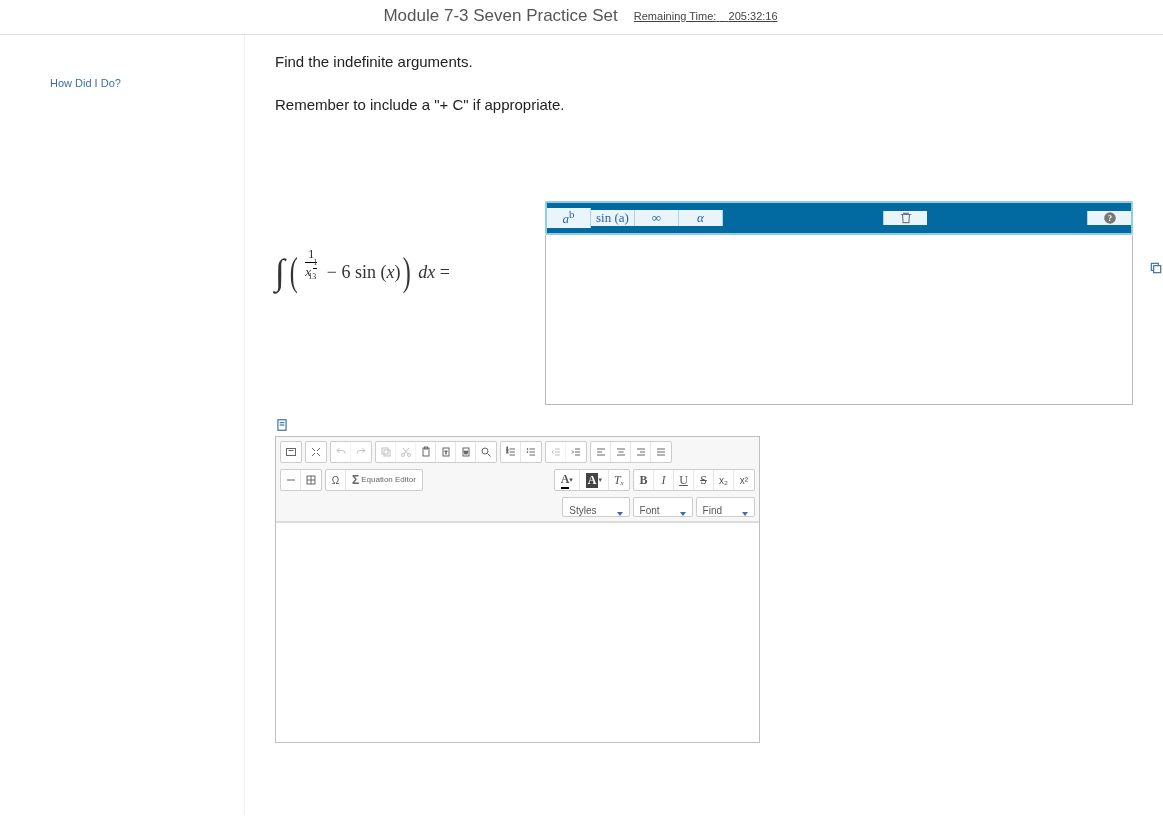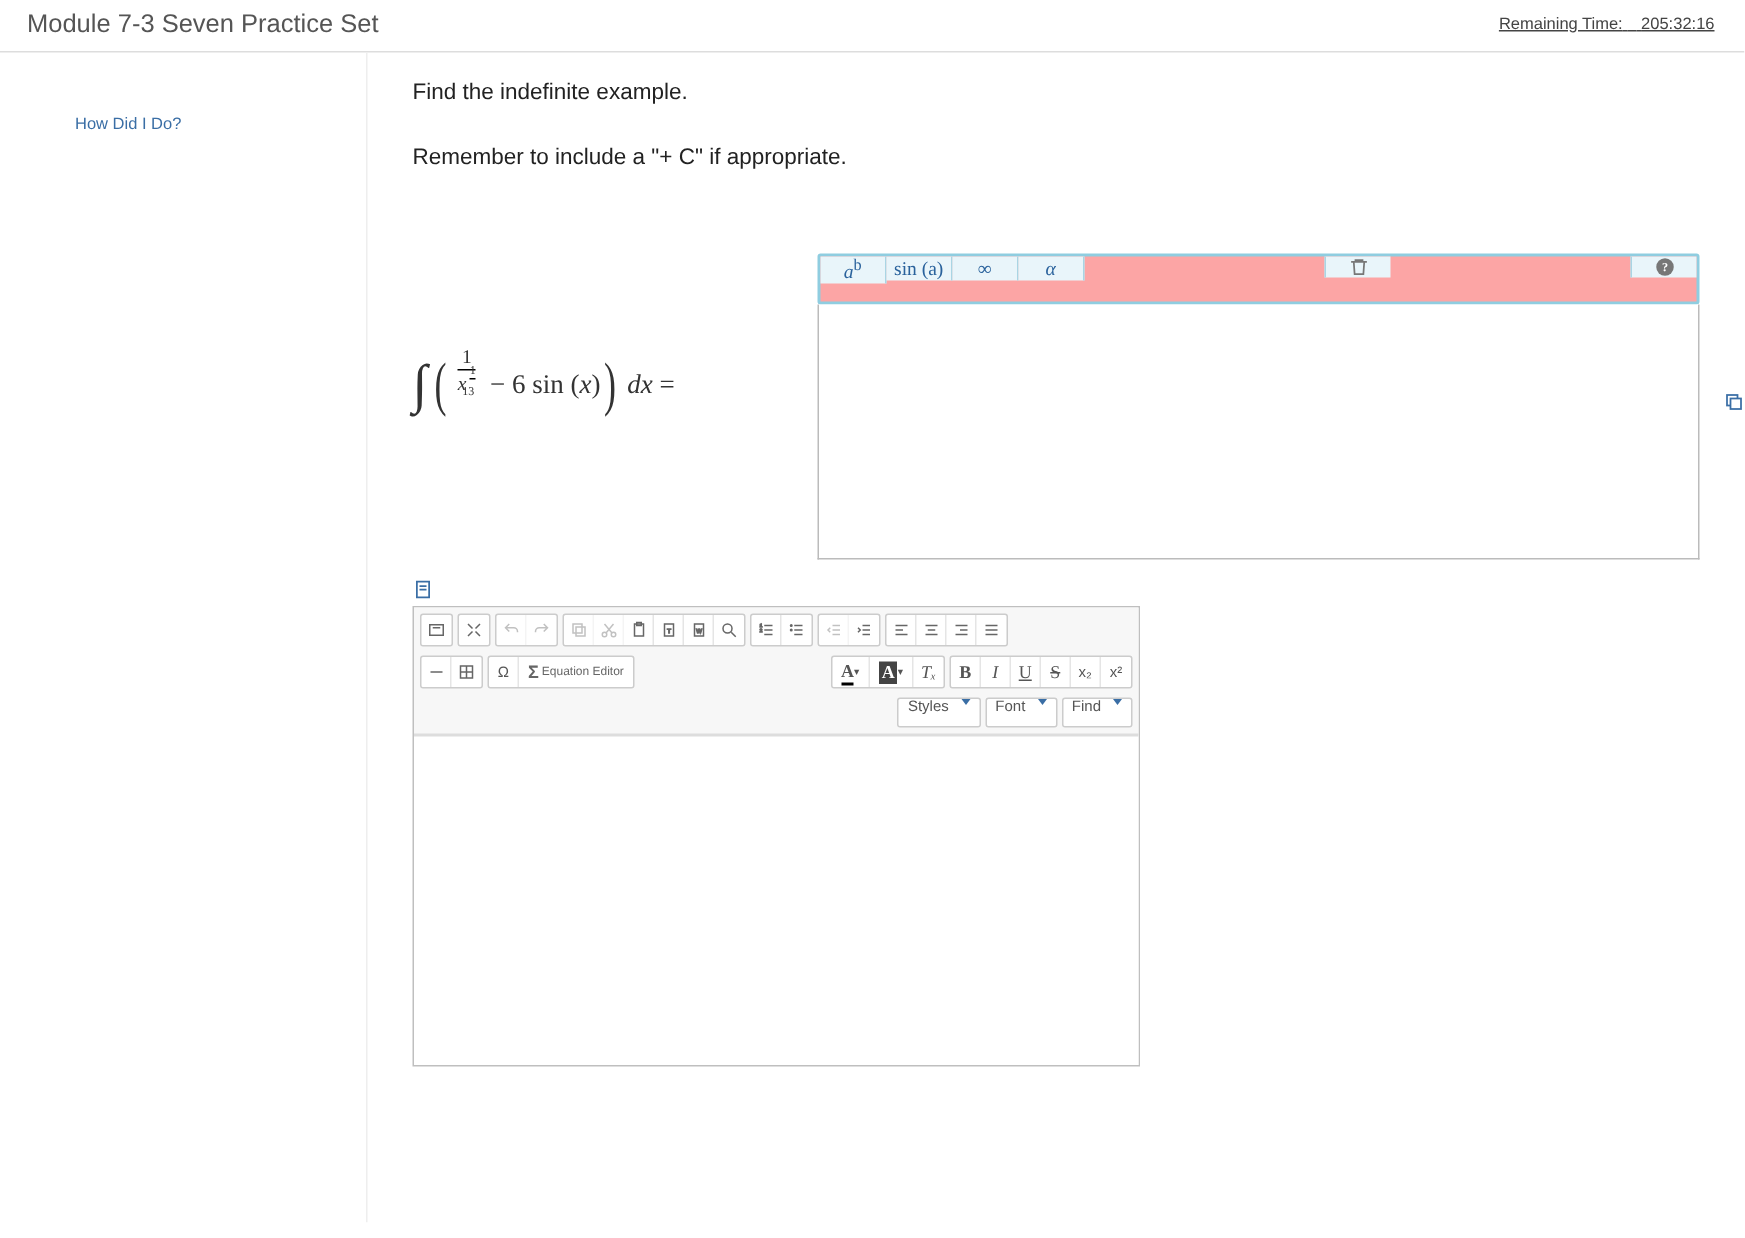--- a/index.html
+++ b/index.html
@@ -5,21 +5,21 @@
   * { box-sizing: border-box; margin: 0; padding: 0; }
   body {
     font-family: Arial, Helvetica, sans-serif;
     font-size: 14px;
     color: #333;
     background: #fff;
     width: 1163px;
   }
   .header {
     display: flex;
-    justify-content: space-between;
+    justify-content: center;
     align-items: center;
     padding: 6px 20px 8px 18px;
     border-bottom: 1px solid #ddd;
     gap: 16px;
   }
   .header-title {
     font-size: 17px;
     color: #555;
   }
   .header-time {
@@ -93,25 +93,26 @@
   .frac .num { border-bottom: 1px solid #000; padding: 0 3px; }
   .frac .den { padding: 0 3px; }
   .sup-small { font-size: 9px; vertical-align: super; }
   .eq-input-wrap {
     flex: 1;
     position: relative;
     margin-top: 30px;
   }
   .eq-toolbar {
     border: 2px solid #8fcde0;
-    background: #fca5a5;
-    display: flex;
-    align-items: flex-start;
+    background: #0369a1;
+    display: flex;
+    align-items: center;
     height: 34px;
     border-radius: 2px;
+    margin-top: 32px;
   }
   .eq-tool {
     width: 44px;
     display: flex;
     align-items: center;
     justify-content: center;
     font-family: 'Times New Roman', serif;
     font-size: 13px;
     color: #2a629c;
     border-right: 1px solid #a9d5e4;
@@ -207,27 +208,27 @@
     display: flex;
     gap: 3px;
     margin-top: 3px;
     justify-content: flex-end;
   }
   .dd {
     border: 1px solid #ccc;
     background: #fff;
     height: 20px;
     display: inline-flex;
-    align-items: flex-start;
+    align-items: flex-end;
     padding: 0 6px;
     font-size: 10px;
     color: #555;
     cursor: pointer;
     border-radius: 2px;
-    gap: 8px;
+    gap: 20px;
   }
   .dd .caret {
     width: 0; height: 0;
     border-left: 3px solid transparent;
     border-right: 3px solid transparent;
     border-top: 4px solid #3a6ea5;
   }
   .rte-body {
     height: 220px;
     background: #fff;
@@ -266,21 +267,21 @@
     <span>205:32:16</span>
   </div>
 </div>
 
 <div class="main">
   <div class="sidebar">
     <a class="how-link">How Did I Do?</a>
   </div>
 
   <div class="content">
-    <div class="prompt-line">Find the indefinite example.</div>
+    <div class="prompt-line">Find the indefinite arguments.</div>
     <div class="prompt-line">Remember to include a "+ C" if appropriate.</div>
 
     <div class="eq-row">
       <div class="eq-left">
         <span class="int-sym">∫</span>
         <span class="paren">(</span>
         <span class="frac">
           <span class="num">1</span>
           <span class="den"><i>x</i><span class="sup-small" style="position:relative; top:-6px;">&nbsp;<span style="border-bottom:0.5px solid #000; font-size:8px; padding-bottom:1px;">1</span><br><span style="font-size:8px; position:relative; top:-4px; left:3px;">13</span></span></span>
         </span>

